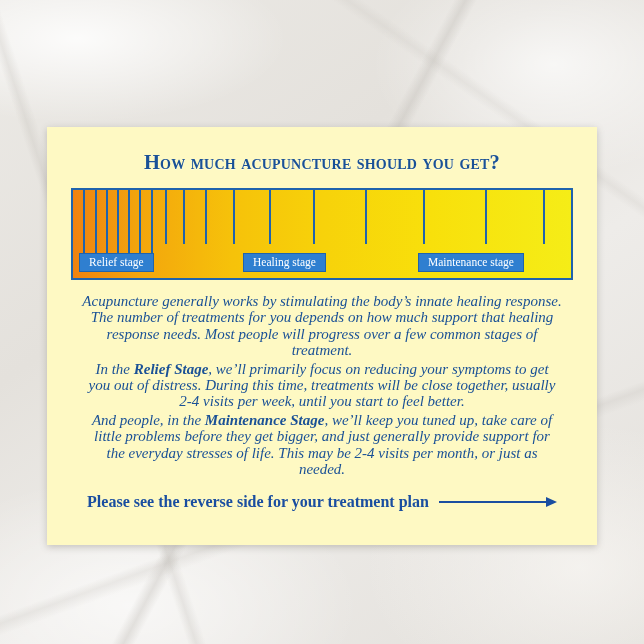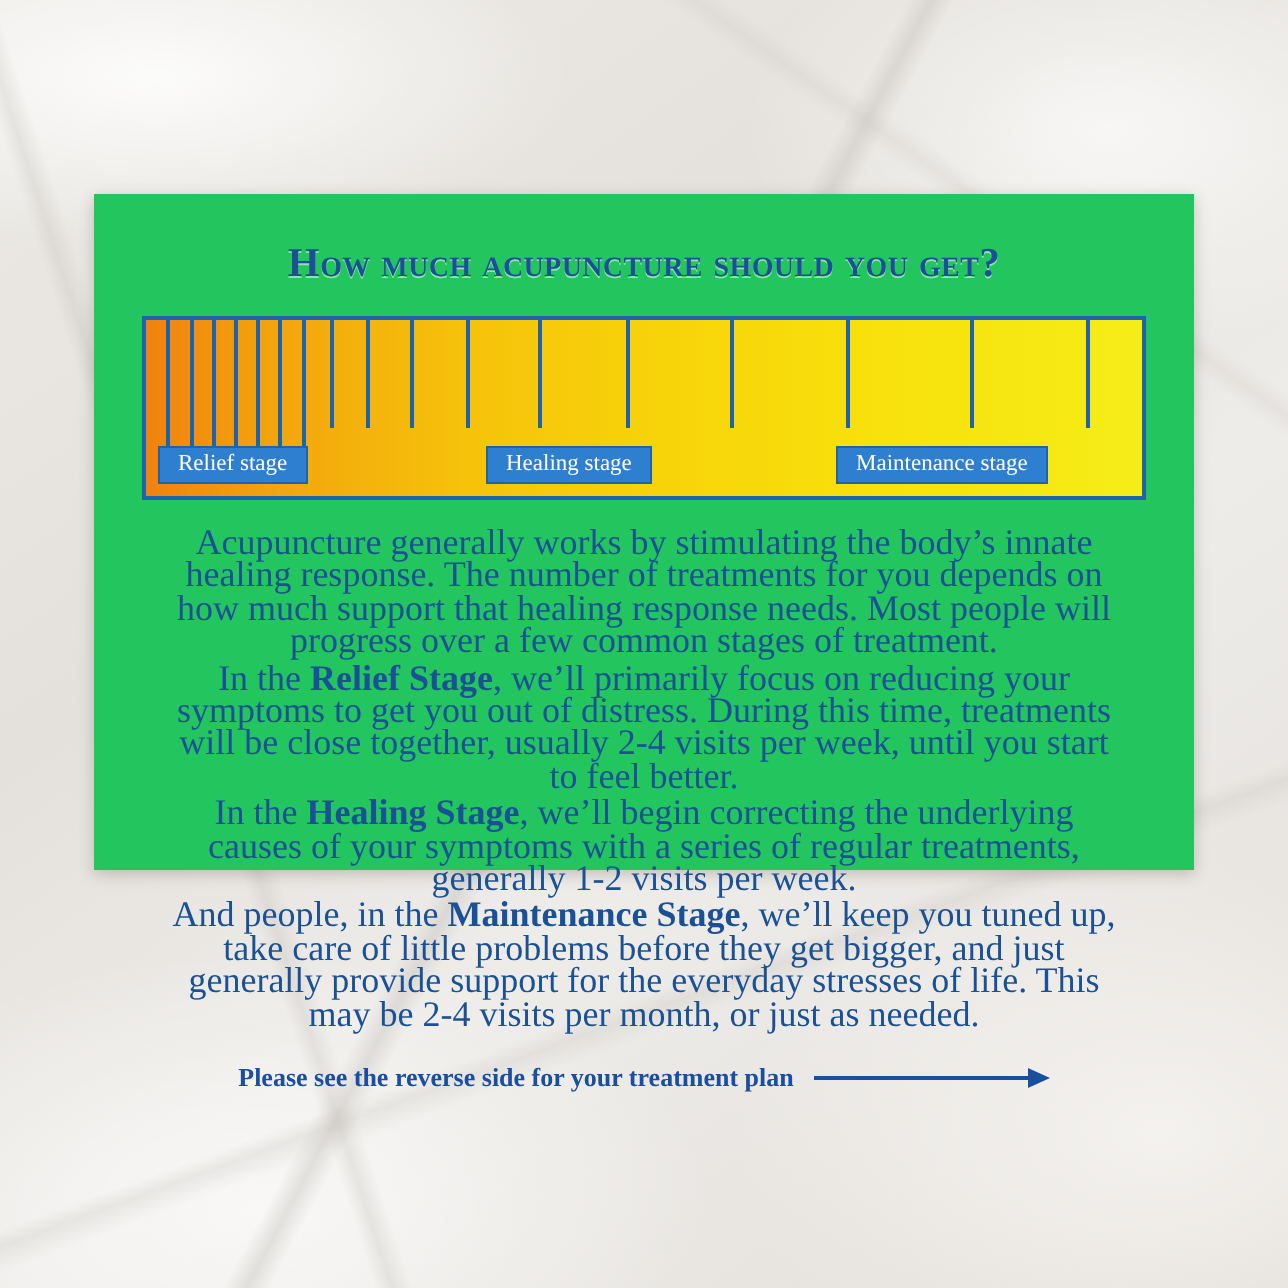--- a/index.html
+++ b/index.html
@@ -33,24 +33,24 @@
       linear-gradient(118deg, rgba(190,186,180,0.0) 46%, rgba(186,182,176,0.35) 47.2%, rgba(190,186,180,0.0) 48.4%),
       linear-gradient(72deg, rgba(198,194,188,0.0) 22%, rgba(190,186,180,0.28) 23%, rgba(198,194,188,0.0) 24.2%),
       linear-gradient(160deg, rgba(200,196,190,0.0) 70%, rgba(192,188,182,0.25) 71%, rgba(200,196,190,0.0) 72.4%),
       linear-gradient(35deg, rgba(205,201,196,0.0) 80%, rgba(196,192,186,0.22) 81%, rgba(205,201,196,0.0) 82%);
   }
 
   
   #card {
     position: absolute;
     left: 47px;
-    top: 97px;
+    top: 127px;
     width: 550px;
-    height: 338px;
-    background: #22c55e;
+    height: 418px;
+    background: #fef9c3;
     box-shadow: 0 2px 7px rgba(90,85,75,0.30);
   }
 
   #card-inner {
     position: absolute;
     left: 24px;
     top: 18px;
     right: 24px;
     bottom: 14px;
   }
@@ -100,44 +100,45 @@
     border: 1px solid #1f63ad;
   }
   .stage-label.relief { left: 6px; }
   .stage-label.healing { left: 170px; }
   .stage-label.maint { left: 345px; }
 
   
   .body-copy {
     color: #1a5196;
     font-family: "Liberation Serif", serif;
-    font-size: 18px;
+    font-size: 15px;
     line-height: 16.4px;
     text-align: center;
     margin-top: 13px;
+    font-style: italic;
   }
   .para { margin: 0 0 2px 0; }
   .para.intro { padding: 0 6px 0 6px; }
   .para.gap { margin-top: 0; }
   .para.indent { padding: 0 14px; }
   .para b { font-weight: bold; }
 
   
   .footer {
     margin-top: 16px;
     display: flex;
     align-items: center;
     justify-content: center;
     gap: 10px;
   }
   .footer-text {
     color: #1a4ea0;
     font-family: "Liberation Serif", serif;
     font-weight: bold;
-    font-size: 13px;
+    font-size: 16px;
   }
   .arrow {
     position: relative;
     width: 118px;
     height: 10px;
   }
   .arrow .shaft {
     position: absolute;
     left: 0; top: 4px;
     width: 108px; height: 2px;
@@ -186,21 +187,20 @@
       <div class="stage-label healing">Healing stage</div>
       <div class="stage-label maint">Maintenance stage</div>
     </div>
 
     <div class="body-copy">
 
       <p class="para intro">Acupuncture generally works by stimulating the body’s innate healing response. The number of treatments for you depends on how much support that healing response needs. Most people will progress over a few common stages of treatment.</p>
 
       <p class="para indent gap"><span>In the </span><b>Relief Stage</b><span>, we’ll primarily focus on reducing your symptoms to get you out of distress. During this time, treatments will be close together, usually 2-4 visits per week, until you start to feel better.</span></p>
 
-      <p class="para indent"><span>In the </span><b>Healing Stage</b><span>, we’ll begin correcting the underlying causes of your symptoms with a series of regular treatments, generally 1-2 visits per week.</span></p>
 
       <p class="para indent"><span>And people, in the </span><b>Maintenance Stage</b><span>, we’ll keep you tuned up, take care of little problems before they get bigger, and just generally provide support for the everyday stresses of life. This may be 2-4 visits per month, or just as needed.</span></p>
 
     </div>
 
     <div class="footer">
       <span class="footer-text">Please see the reverse side for your treatment plan</span>
       <span class="arrow">
         <span class="shaft"></span>
         <span class="head"></span>

